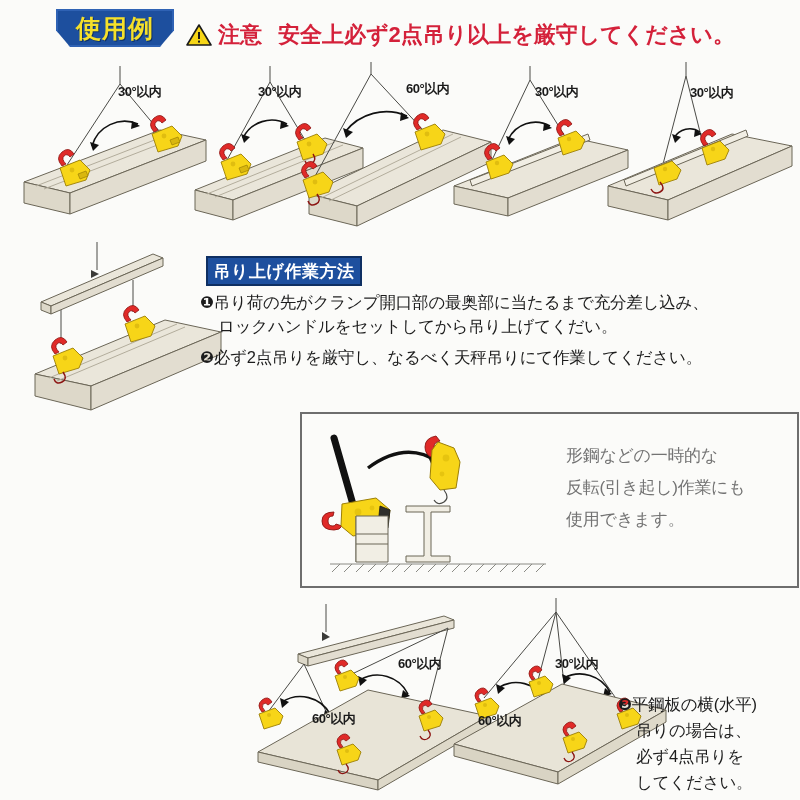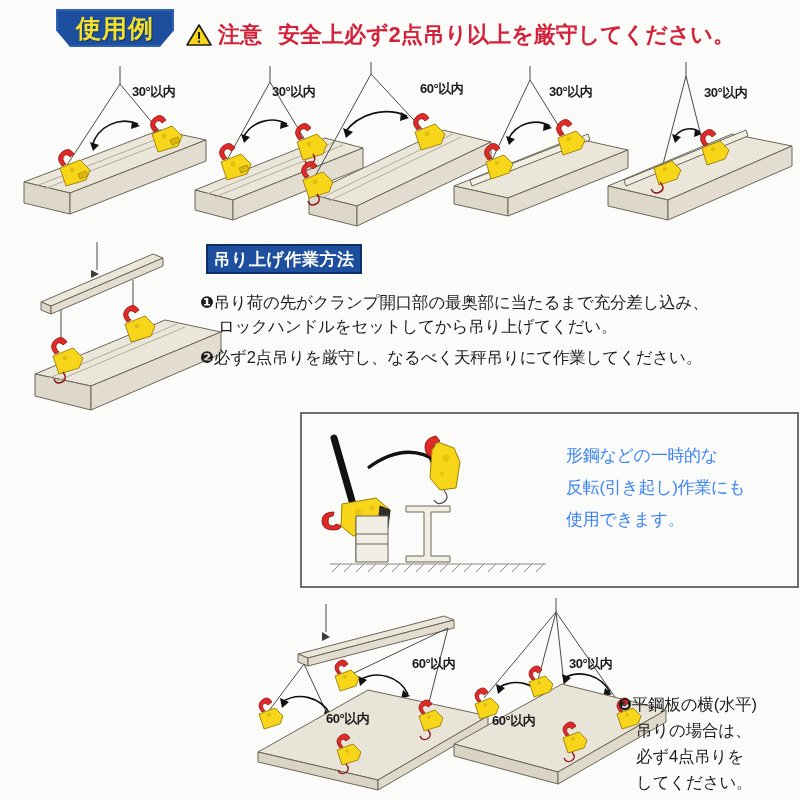--- a/index.html
+++ b/index.html
@@ -30,44 +30,44 @@
   .warn-word{color:#d4213a;font-size:22px;font-weight:bold;}
   .warn-msg{color:#d4213a;font-size:22px;font-weight:bold;margin-left:10px;letter-spacing:0px;}
 
   
   .ill{position:absolute;}
   .ill svg{display:block;}
 
   
   .ang{
     position:absolute;font-size:13px;font-weight:bold;color:#1a1a1a;
-    white-space:nowrap;letter-spacing:-0.5px;margin-left:14px;
+    white-space:nowrap;letter-spacing:-0.5px;
   }
 
   
   .badge-method{
-    position:absolute;left:206px;top:244px;width:152px;height:26px;
+    position:absolute;left:206px;top:256px;width:152px;height:26px;
     background:#1d4f9e;border:2px solid #0e2f62;
     display:flex;align-items:center;justify-content:center;
   }
   .badge-method span{color:#ffffff;font-size:17px;font-weight:bold;letter-spacing:0.5px;}
   .method-list{position:absolute;left:200px;top:290px;width:600px;}
   .m-item{margin-bottom:7px;}
   .m-line{font-size:16.5px;color:#1c1c1c;line-height:24px;letter-spacing:-0.2px;white-space:nowrap;}
   .m-line.indent{padding-left:18px;}
   .num{font-weight:bold;}
 
   
   .framebox{
     position:absolute;left:300px;top:412px;width:495px;height:172px;
     border:2px solid #6e6e6e;background:#fbfbf9;
   }
   .frametext{
     position:absolute;left:566px;top:440px;width:230px;
-    font-size:17px;color:#3b82f6;line-height:32px;letter-spacing:-0.3px;
+    font-size:17px;color:#737373;line-height:32px;letter-spacing:-0.3px;
   }
 
   
   .note3{position:absolute;left:618px;top:662px;width:180px;margin-top:29px;}
   .note3 .m-line{font-size:16.5px;line-height:26px;}
 </style>
 </head>
 <body>
 
 <div id="page">

